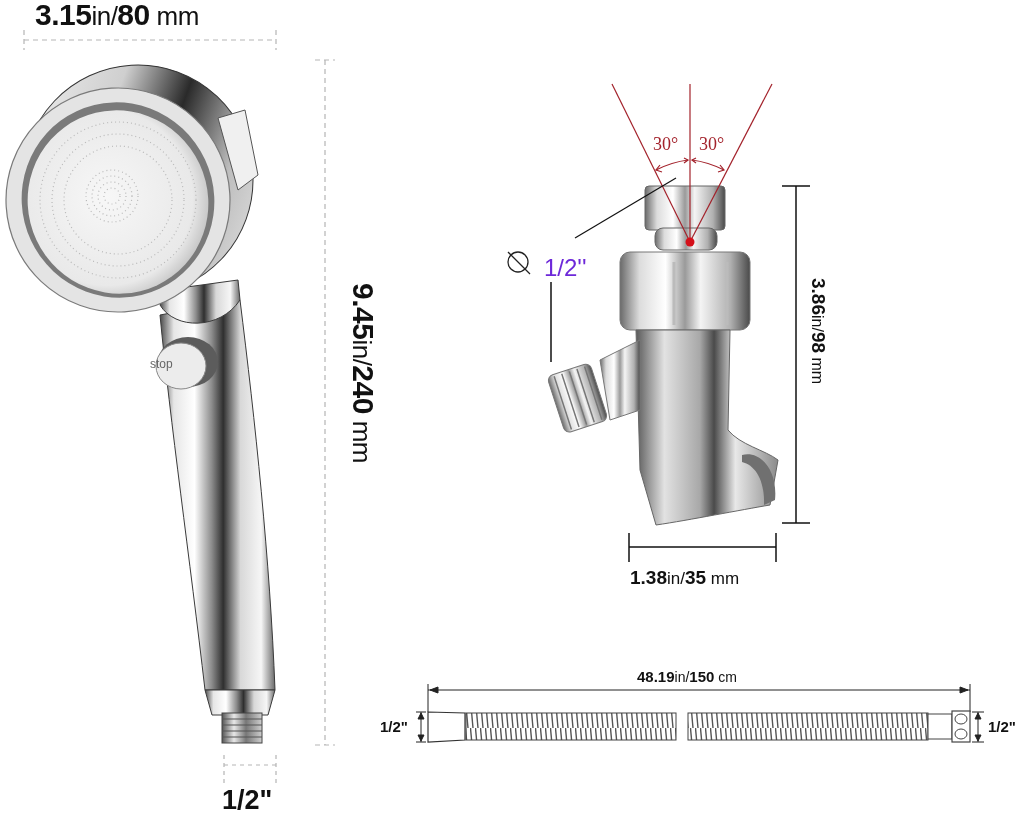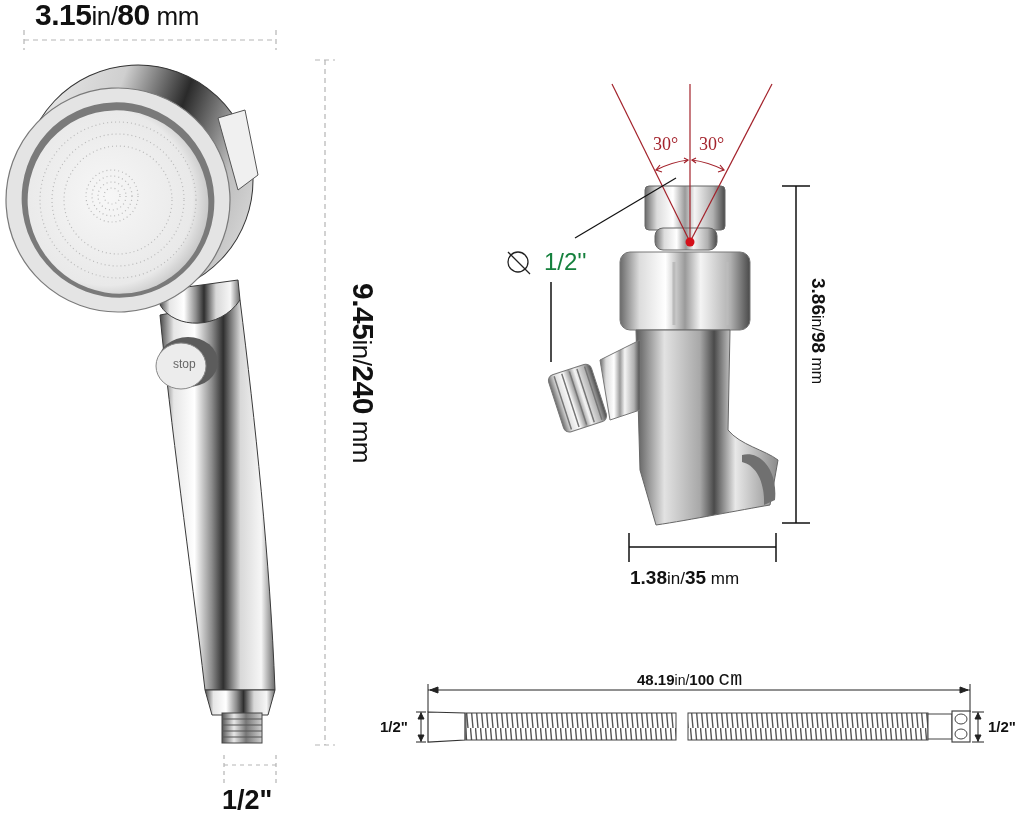--- a/index.html
+++ b/index.html
@@ -100,21 +100,21 @@
       <circle cx="112" cy="196" r="14"></circle>
       <circle cx="112" cy="196" r="8"></circle>
     </g>
 
     <g>
       <ellipse cx="188" cy="362" rx="30" ry="25" fill="#5c5c5c"></ellipse>
       <ellipse cx="181" cy="366" rx="25" ry="23" fill="#ececec" stroke="#888" stroke-width="1"></ellipse>
     </g>
   </svg>
 
-  <div class="dim-label" style="left:173px; top:357px; font-size:12px; color:#666;">stop</div>
+  <div class="dim-label" style="left:150px; top:357px; font-size:12px; color:#666;">stop</div>
 
   <div class="dim-label rot90" style="left:380px; top:283px; font-size:30px; letter-spacing:-0.5px;">
     <b>9.45</b><span class="unit" style="font-size:26px;">in/</span><b>240</b><span class="unit" style="font-size:26px;"> </span><span class="unit" style="font-size:26px;">mm</span>
   </div>
 
   <div class="dim-label" style="left:222px; top:785px; font-size:27px; font-weight:700;">1/2"</div>
 </div>
 
 <div>
   <svg class="layer" width="1024" height="817">
@@ -189,21 +189,21 @@
 
     <g stroke="#222" stroke-width="1.3" fill="none">
       <circle cx="518" cy="262" r="10"></circle>
       <line x1="508" y1="252" x2="530" y2="274"></line>
     </g>
   </svg>
 
   <div class="angle" style="left:653px; top:134px;">30°</div>
   <div class="angle" style="left:699px; top:134px;">30°</div>
 
-  <div class="dim-label" style="left:544px; top:248px; font-size:24px; color:#15803d;">1/2''</div>
+  <div class="dim-label" style="left:544px; top:254px; font-size:24px; color:#6d28d9;">1/2''</div>
 
   <div class="dim-label rot90" style="left:829px; top:278px; font-size:19px;">
     <b>3.86</b><span class="unit" style="font-size:16px;">in/</span><b>98</b><span class="unit" style="font-size:16px;"> </span><span class="unit" style="font-size:16px;">mm</span>
   </div>
 
   <div class="dim-label" style="left:630px; top:567px; font-size:19px;">
     <b>1.38</b><span class="unit" style="font-size:17px;">in/</span><b>35</b><span class="unit" style="font-size:17px;"> </span><span class="unit" style="font-size:17px;">mm</span>
   </div>
 </div>
 
@@ -245,17 +245,17 @@
     <g stroke="#222" stroke-width="1">
       <line x1="972" y1="712" x2="984" y2="712"></line>
       <line x1="972" y1="742" x2="984" y2="742"></line>
       <line x1="978" y1="712" x2="978" y2="742"></line>
       <polygon points="978,713 975,719 981,719" fill="#222"></polygon>
       <polygon points="978,741 975,735 981,735" fill="#222"></polygon>
     </g>
   </svg>
 
   <div class="dim-label" style="left:637px; top:668px; font-size:15px;">
-    <b>48.19</b><span class="unit" style="font-size:14px;">in/</span><b>100</b><span class="unit" style="font-size:14px;"> </span><span class="unit" style="font-size:20px;font-family:Liberation Mono, monospace;">cm</span>
+    <b>48.19</b><span class="unit" style="font-size:14px;">in/</span><b>150</b><span class="unit" style="font-size:14px;"> </span><span class="unit" style="font-size:14px;">cm</span>
   </div>
   <div class="dim-label" style="left:380px; top:718px; font-size:15px; font-weight:700;">1/2"</div>
   <div class="dim-label" style="left:988px; top:718px; font-size:15px; font-weight:700;">1/2"</div>
 </div>
 
 </body></html>

